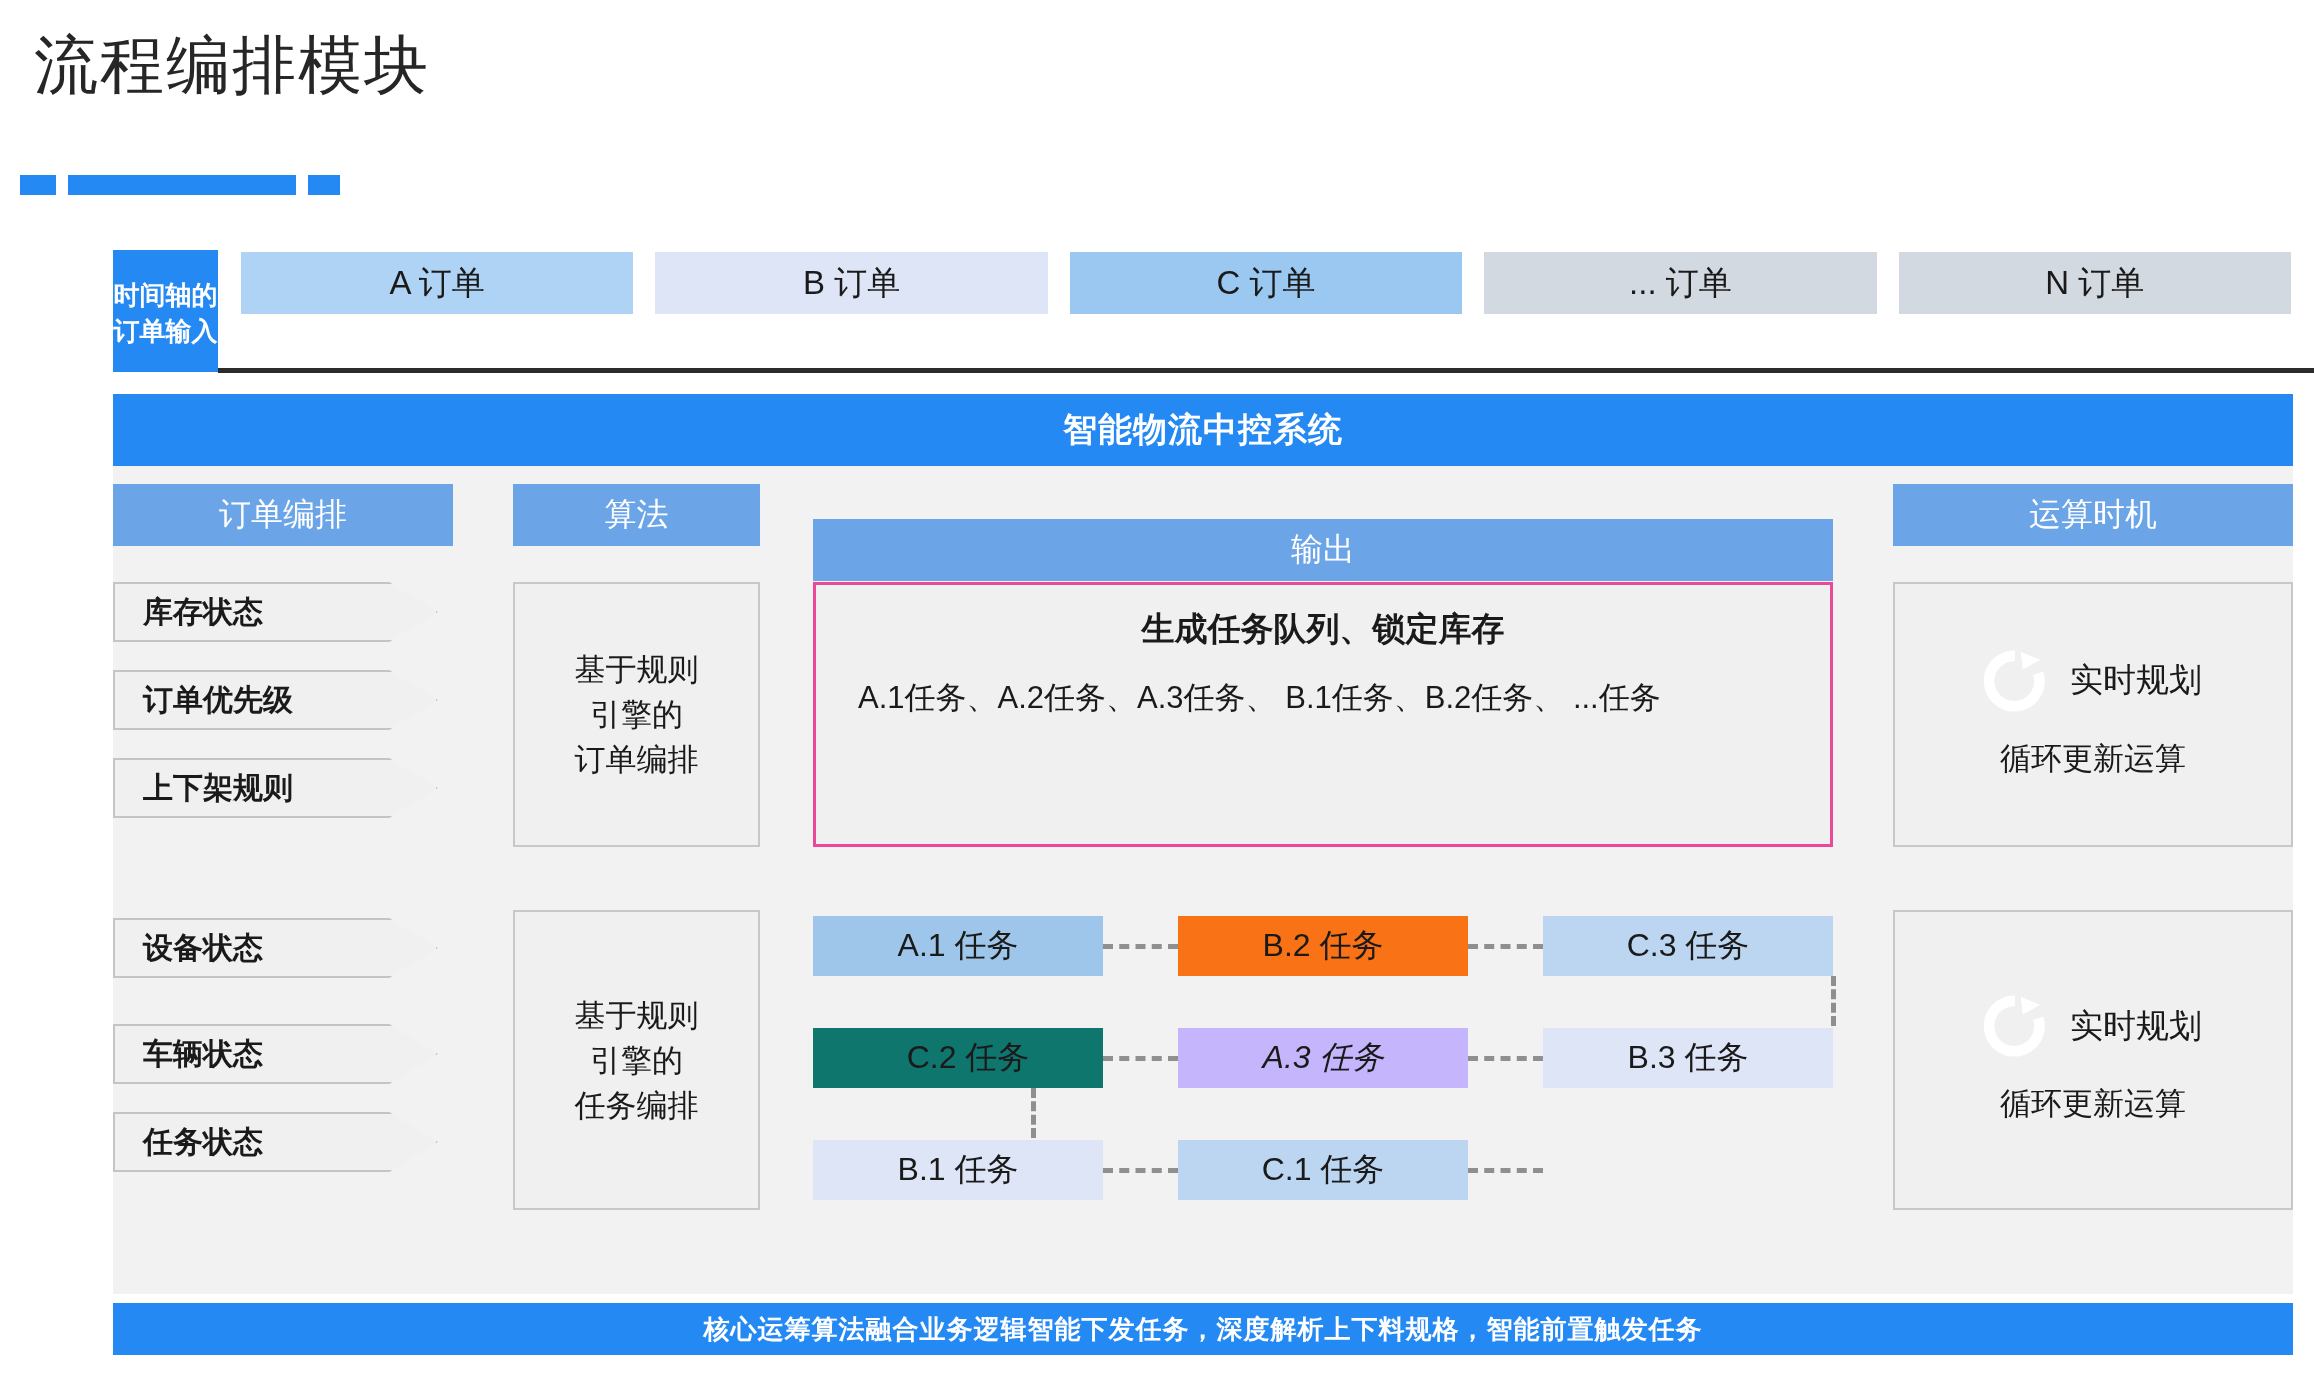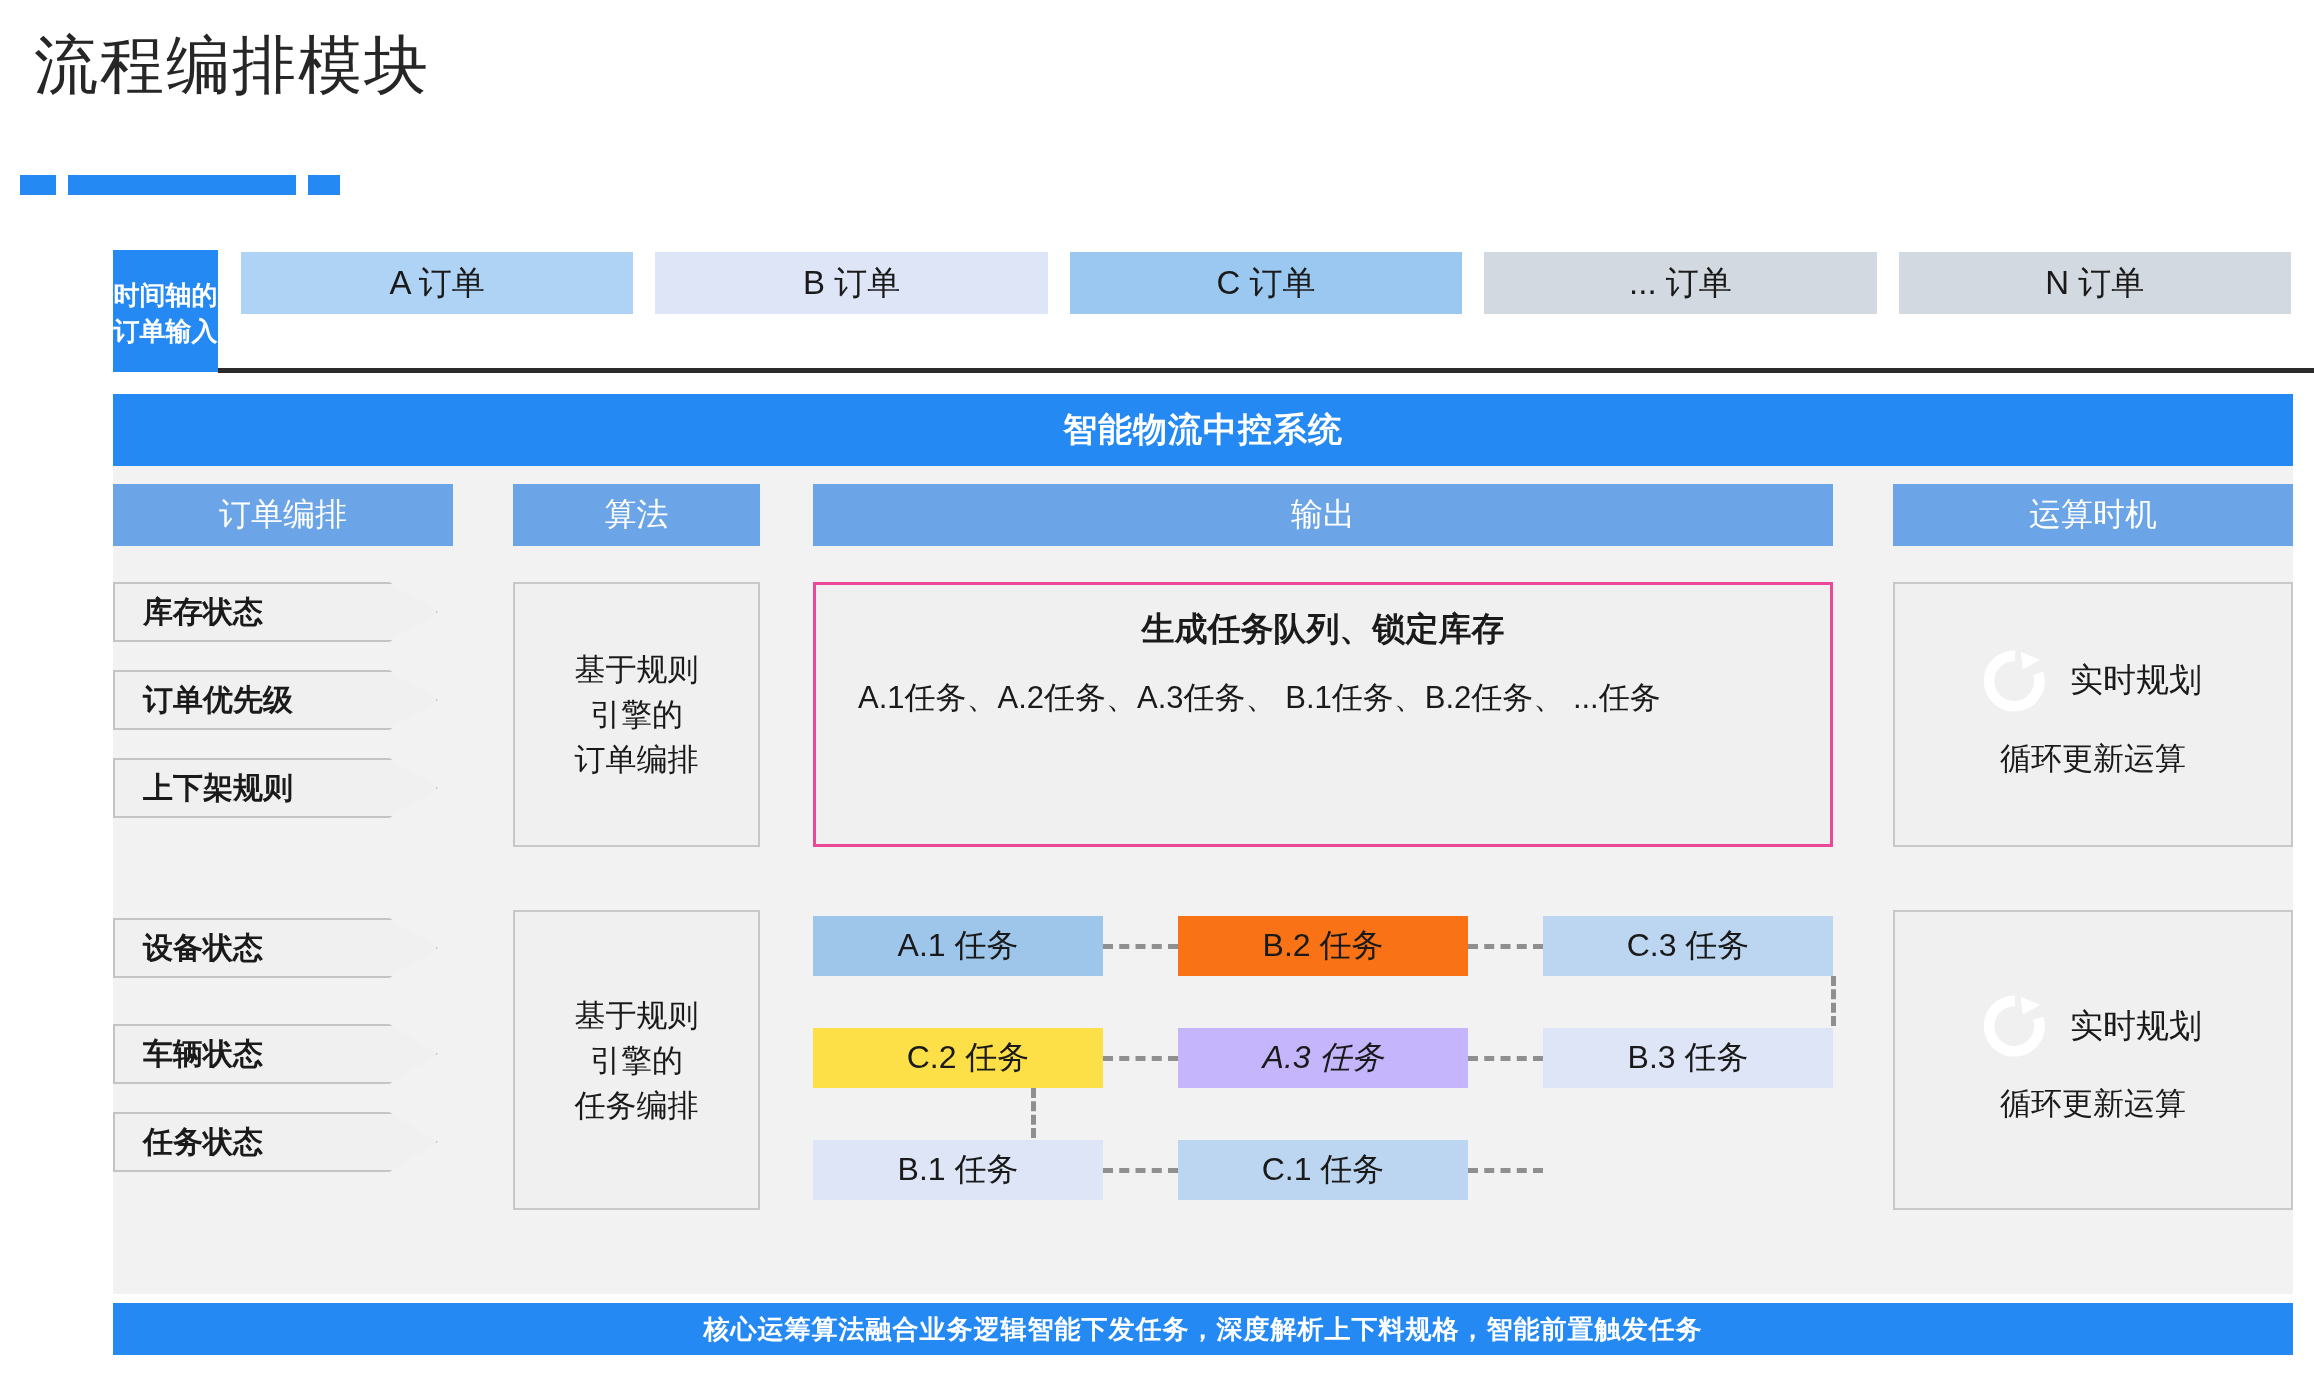--- a/index.html
+++ b/index.html
@@ -109,21 +109,21 @@
     top: 0; height: 62px;
     background: #6ba5e7;
     color: #ffffff;
     font-size: 32px;
     display: flex;
     align-items: center;
     justify-content: center;
   }
   .ch-constraint { left: 0;     width: 340px; }
   .ch-algo       { left: 400px; width: 247px; }
-  .ch-output     { left: 700px; width: 1020px; }
+  .ch-output     { left: 700px; width: 1020px; margin-top: 35px; }
   .ch-timing     { left: 1780px; width: 400px; }
 
   
   .row { position: absolute; left: 0; width: 2180px; }
   .row-1 { top: 180px; height: 285px; }
   .row-2 { top: 500px; height: 330px; }
 
   
   .chev-col { position: absolute; left: 0; width: 340px; top: 0; }
   .chevron {
@@ -338,21 +338,21 @@
 
       <div class="task-grid">
         <div class="task-row tr-0">
           <div class="task-box" style="background: rgb(158, 197, 234);">A.1 任务</div>
           <div class="dash-h"></div>
           <div class="task-box" style="background: #f97316;">B.2 任务</div>
           <div class="dash-h"></div>
           <div class="task-box" style="background: rgb(188, 214, 241);">C.3 任务</div>
         </div>
         <div class="task-row tr-1">
-          <div class="task-box" style="background: #fde047; padding-left: 20px;">C.2 任务</div>
+          <div class="task-box" style="background: #0f766e; padding-left: 20px;">C.2 任务</div>
           <div class="dash-h"></div>
           <div class="task-box" style="background: #c4b5fd; font-style: italic;">A.3 任务</div>
           <div class="dash-h"></div>
           <div class="task-box" style="background: rgb(221, 229, 246);">B.3 任务</div>
         </div>
         <div class="task-row tr-2">
           <div class="task-box" style="background: rgb(221, 229, 246);">B.1 任务</div>
           <div class="dash-h"></div>
           <div class="task-box" style="background: rgb(188, 214, 241);">C.1 任务</div>
           <div class="dash-h"></div>

